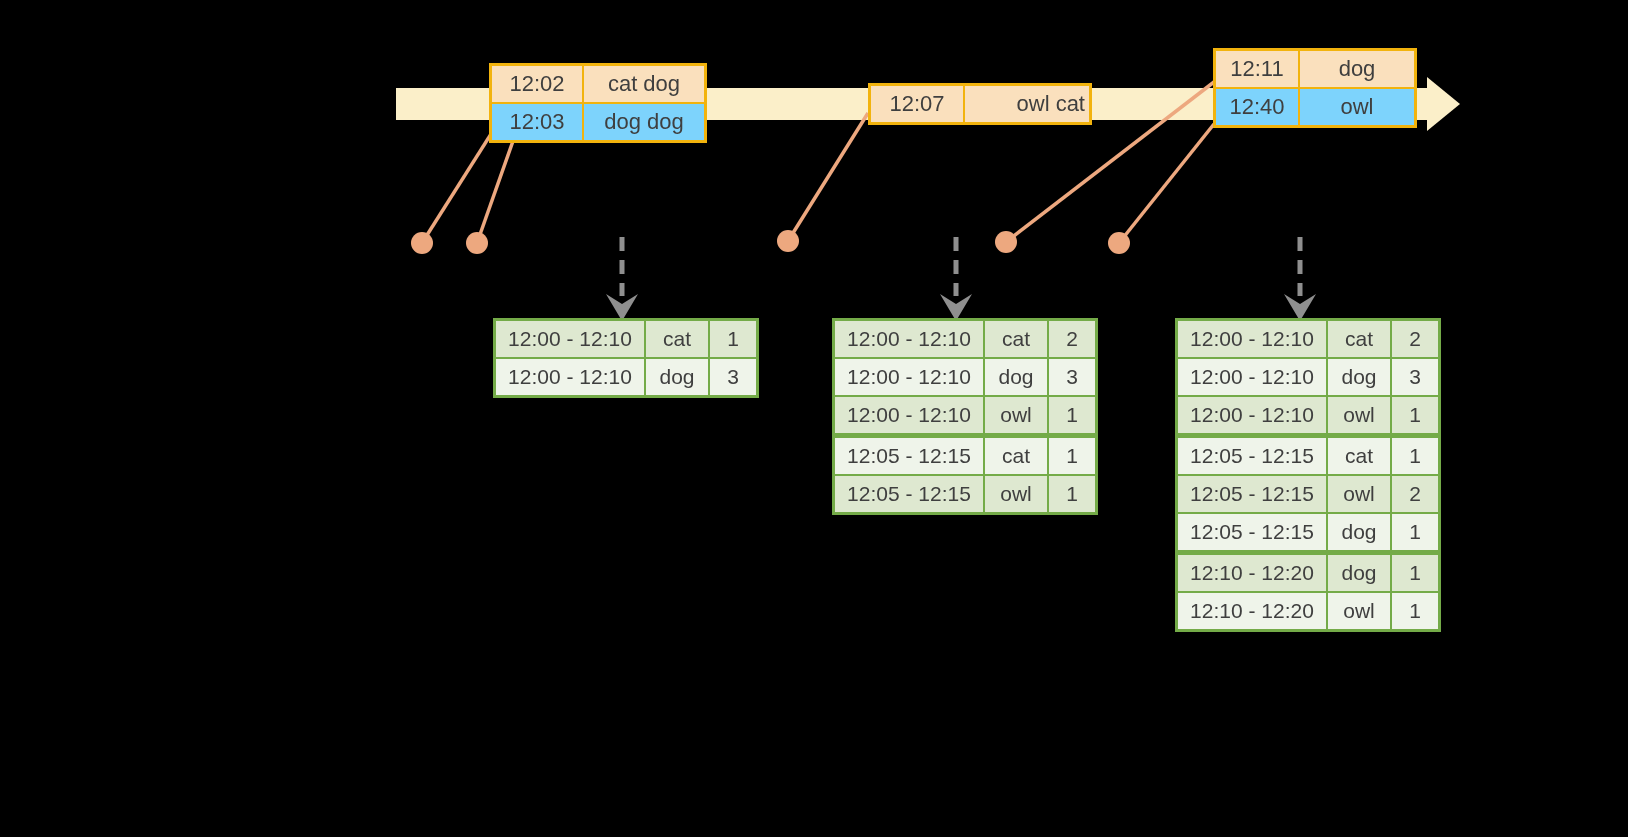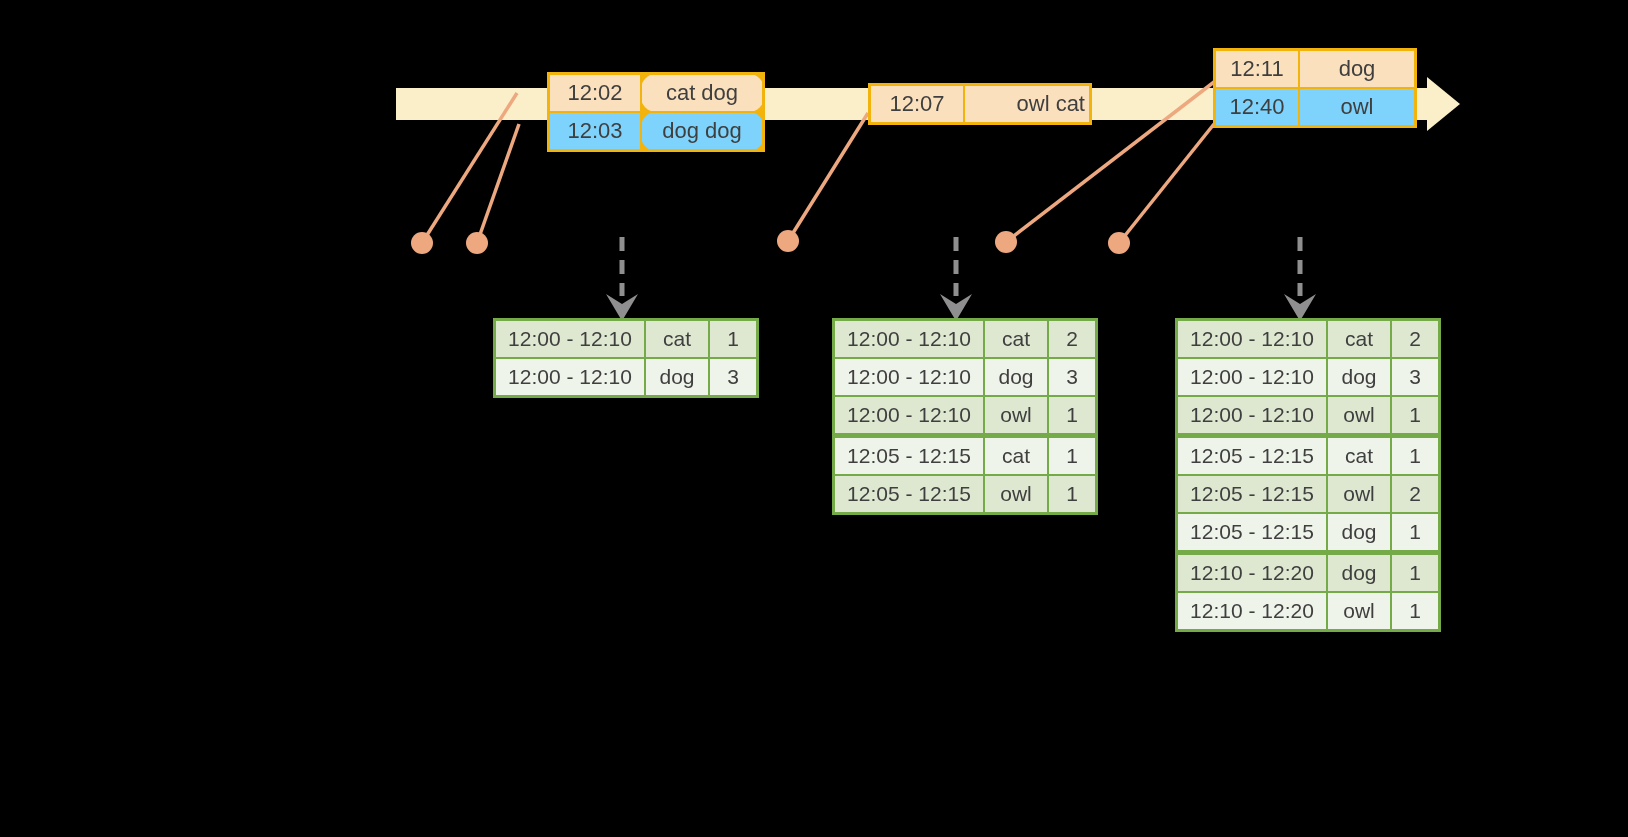--- a/index.html
+++ b/index.html
@@ -14,21 +14,21 @@
   
   .overlay{position:absolute;left:0;top:0;z-index:2;}
   
   table.evt{position:absolute;border-collapse:collapse;z-index:3;background:#F2B30D;}
   table.evt td{border:2px solid #F2B30D;height:36px;padding:0 4px;text-align:center;
     font-size:22px;color:#3F3F3F;}
   table.evt{border:3px solid #F2B30D;}
   .evt tr:nth-child(1) td{background:#FAE0BD;}
   .evt tr:nth-child(2) td{background:#7dd3fc;}
   table.evt2 tr td{background:#FBE8CE;}
-  .evt1{left:547px;top:63px;margin-top:9px;} .evt1 td:first-child{width:82px;} .evt1 td:last-child{width:112px;border-radius:15px;}
+  .evt1{left:489px;top:63px;} .evt1 td:first-child{width:82px;} .evt1 td:last-child{width:112px;}
   .evt2{left:868px;top:83px;} .evt2 td:first-child{width:84px;} .evt2 td:last-child{width:116px;text-align:right;}
   .evt3{left:1213px;top:48px;} .evt3 td:first-child{width:74px;} .evt3 td:last-child{width:106px;}
   
   table.res{position:absolute;border-collapse:collapse;z-index:3;background:#b91c1c;}
   table.res{border:3px solid #74AB48;}
   table.res td{border:2px solid #74AB48;height:36px;padding:0;text-align:center;
     font-size:21px;color:#3F3F3F;}
   .res td:nth-child(1){width:148px;}
   .res td:nth-child(2){width:62px;margin-top:10px;}
   .res td:nth-child(3){width:46px;}

